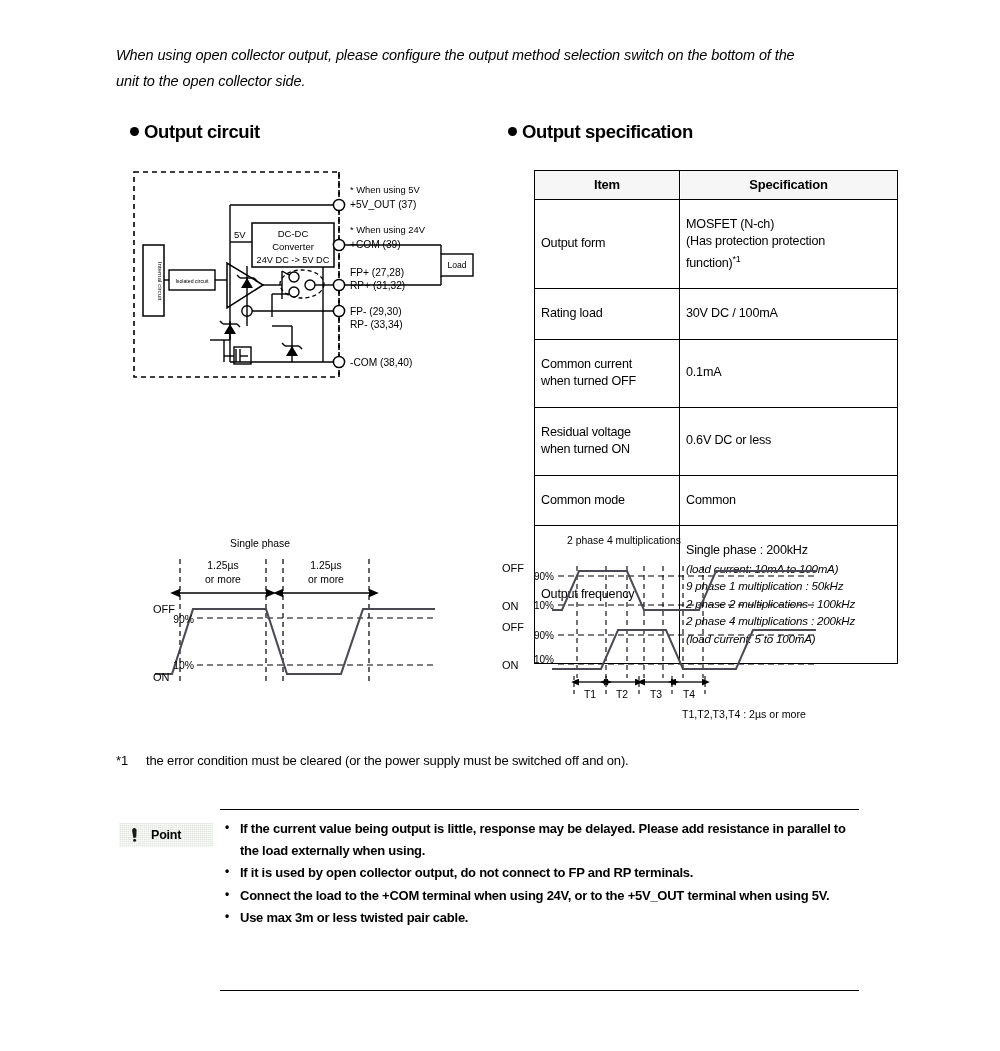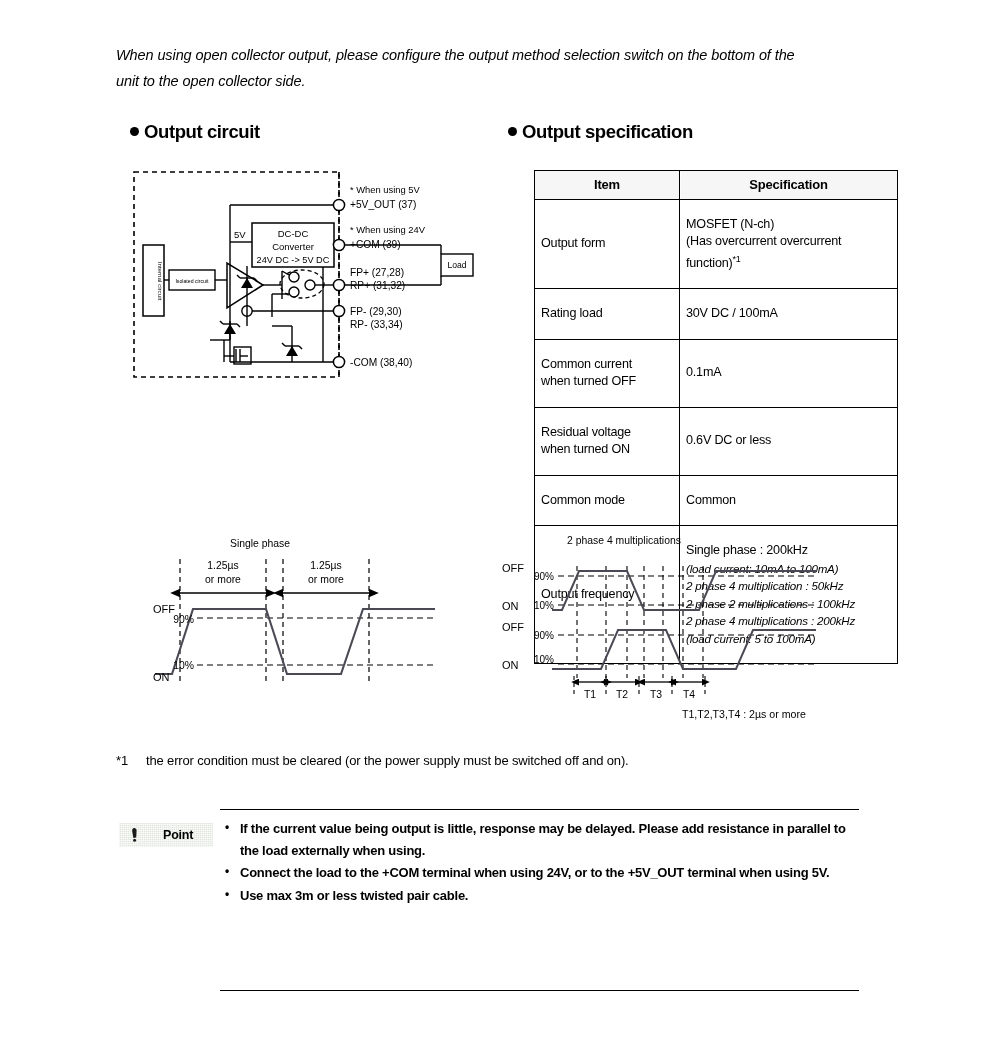--- a/index.html
+++ b/index.html
@@ -95,21 +95,21 @@
   }
   #point-rule-top { top: 0; }
   #point-rule-bottom { top: 181px; }
   #point-badge {
     position: absolute; left: 0; top: 14px;
     width: 94px; height: 24px;
     background-color: #dfe6dc;
     background-image:
       repeating-linear-gradient(0deg, rgba(255,255,255,.6) 0 1px, rgba(0,0,0,0) 1px 2px),
       repeating-linear-gradient(90deg, rgba(255,255,255,.55) 0 1px, rgba(0,0,0,0) 1px 2px);
-    display: flex; align-items: center; gap: 20px;
+    display: flex; align-items: center; gap: 8px;
     padding-left: 12px;
   }
   #point-badge .pt-label {
     font-size: 12.5px; font-weight: bold; letter-spacing: -0.2px;
   }
   #point-list {
     position: absolute; left: 104px; top: 9px; width: 636px;
     font-size: 13px; font-weight: bold; line-height: 21.5px;
     letter-spacing: -0.25px;
   }
@@ -255,21 +255,21 @@
     <tr>
       <th>Item</th>
       <th>Specification</th>
     </tr>
   </thead>
   <tbody>
     <tr>
       <td class="item-cell">Output form</td>
       <td>
         <span class="spec-line">MOSFET (N-ch)</span>
-        <span class="spec-line">(Has overcurrent overcurrent</span>
+        <span class="spec-line">(Has protection protection</span>
         <span class="spec-line"><span>function)</span><span class="spec-sub">*1</span></span>
       </td>
     </tr>
     <tr>
       <td class="item-cell">Rating load</td>
       <td>30V DC / 100mA</td>
     </tr>
     <tr>
       <td class="item-cell">
         <span class="spec-line">Common current</span>
@@ -286,21 +286,21 @@
     </tr>
     <tr>
       <td class="item-cell">Common mode</td>
       <td>Common</td>
     </tr>
     <tr>
       <td class="item-cell">Output frequency</td>
       <td>
         <span class="spec-line">Single phase : 200kHz</span>
         <span class="spec-line sm">(load current:  10mA to 100mA)</span>
-        <span class="spec-line sm">2 phase 4 multiplication : 50kHz</span>
+        <span class="spec-line sm">9 phase 1 multiplication : 50kHz</span>
         <span class="spec-line sm">2 phase 2 multiplications : 100kHz</span>
         <span class="spec-line sm">2 phase 4 multiplications : 200kHz</span>
         <span class="spec-line sm">(load current:  5 to 100mA)</span>
       </td>
     </tr>
   </tbody>
 </table>
 
 <div id="wave-single">
 <svg width="300" height="165" viewBox="0 0 300 165">
@@ -427,17 +427,18 @@
   <div id="point-rule-top"></div>
   <div id="point-badge">
     <svg width="12" height="16" viewBox="0 0 12 16">
       <path d="M3.2,1 C4.6,1 5.6,2.2 5.6,3.6 L5.2,10.5 L2.4,11 L1.2,4.2 C0.9,2.5 1.8,1 3.2,1 Z" fill="#1a1a1a"></path>
       <circle cx="3.6" cy="13.2" r="1.5" fill="#1a1a1a"></circle>
     </svg>
     <span class="pt-label">Point</span>
   </div>
   <div id="point-list">
     <div class="pt-item">If the current value being output is little, response may be delayed.  Please add resistance in parallel to the load externally when using.</div>
+    <div class="pt-item">If it is used by open collector output, do not connect to FP and RP terminals.</div>
     <div class="pt-item">Connect the load to the +COM terminal when using 24V, or to the +5V_OUT terminal when using 5V.</div>
     <div class="pt-item">Use max 3m or less twisted pair cable.</div>
   </div>
   <div id="point-rule-bottom"></div>
 </div>
 
 </body></html>

